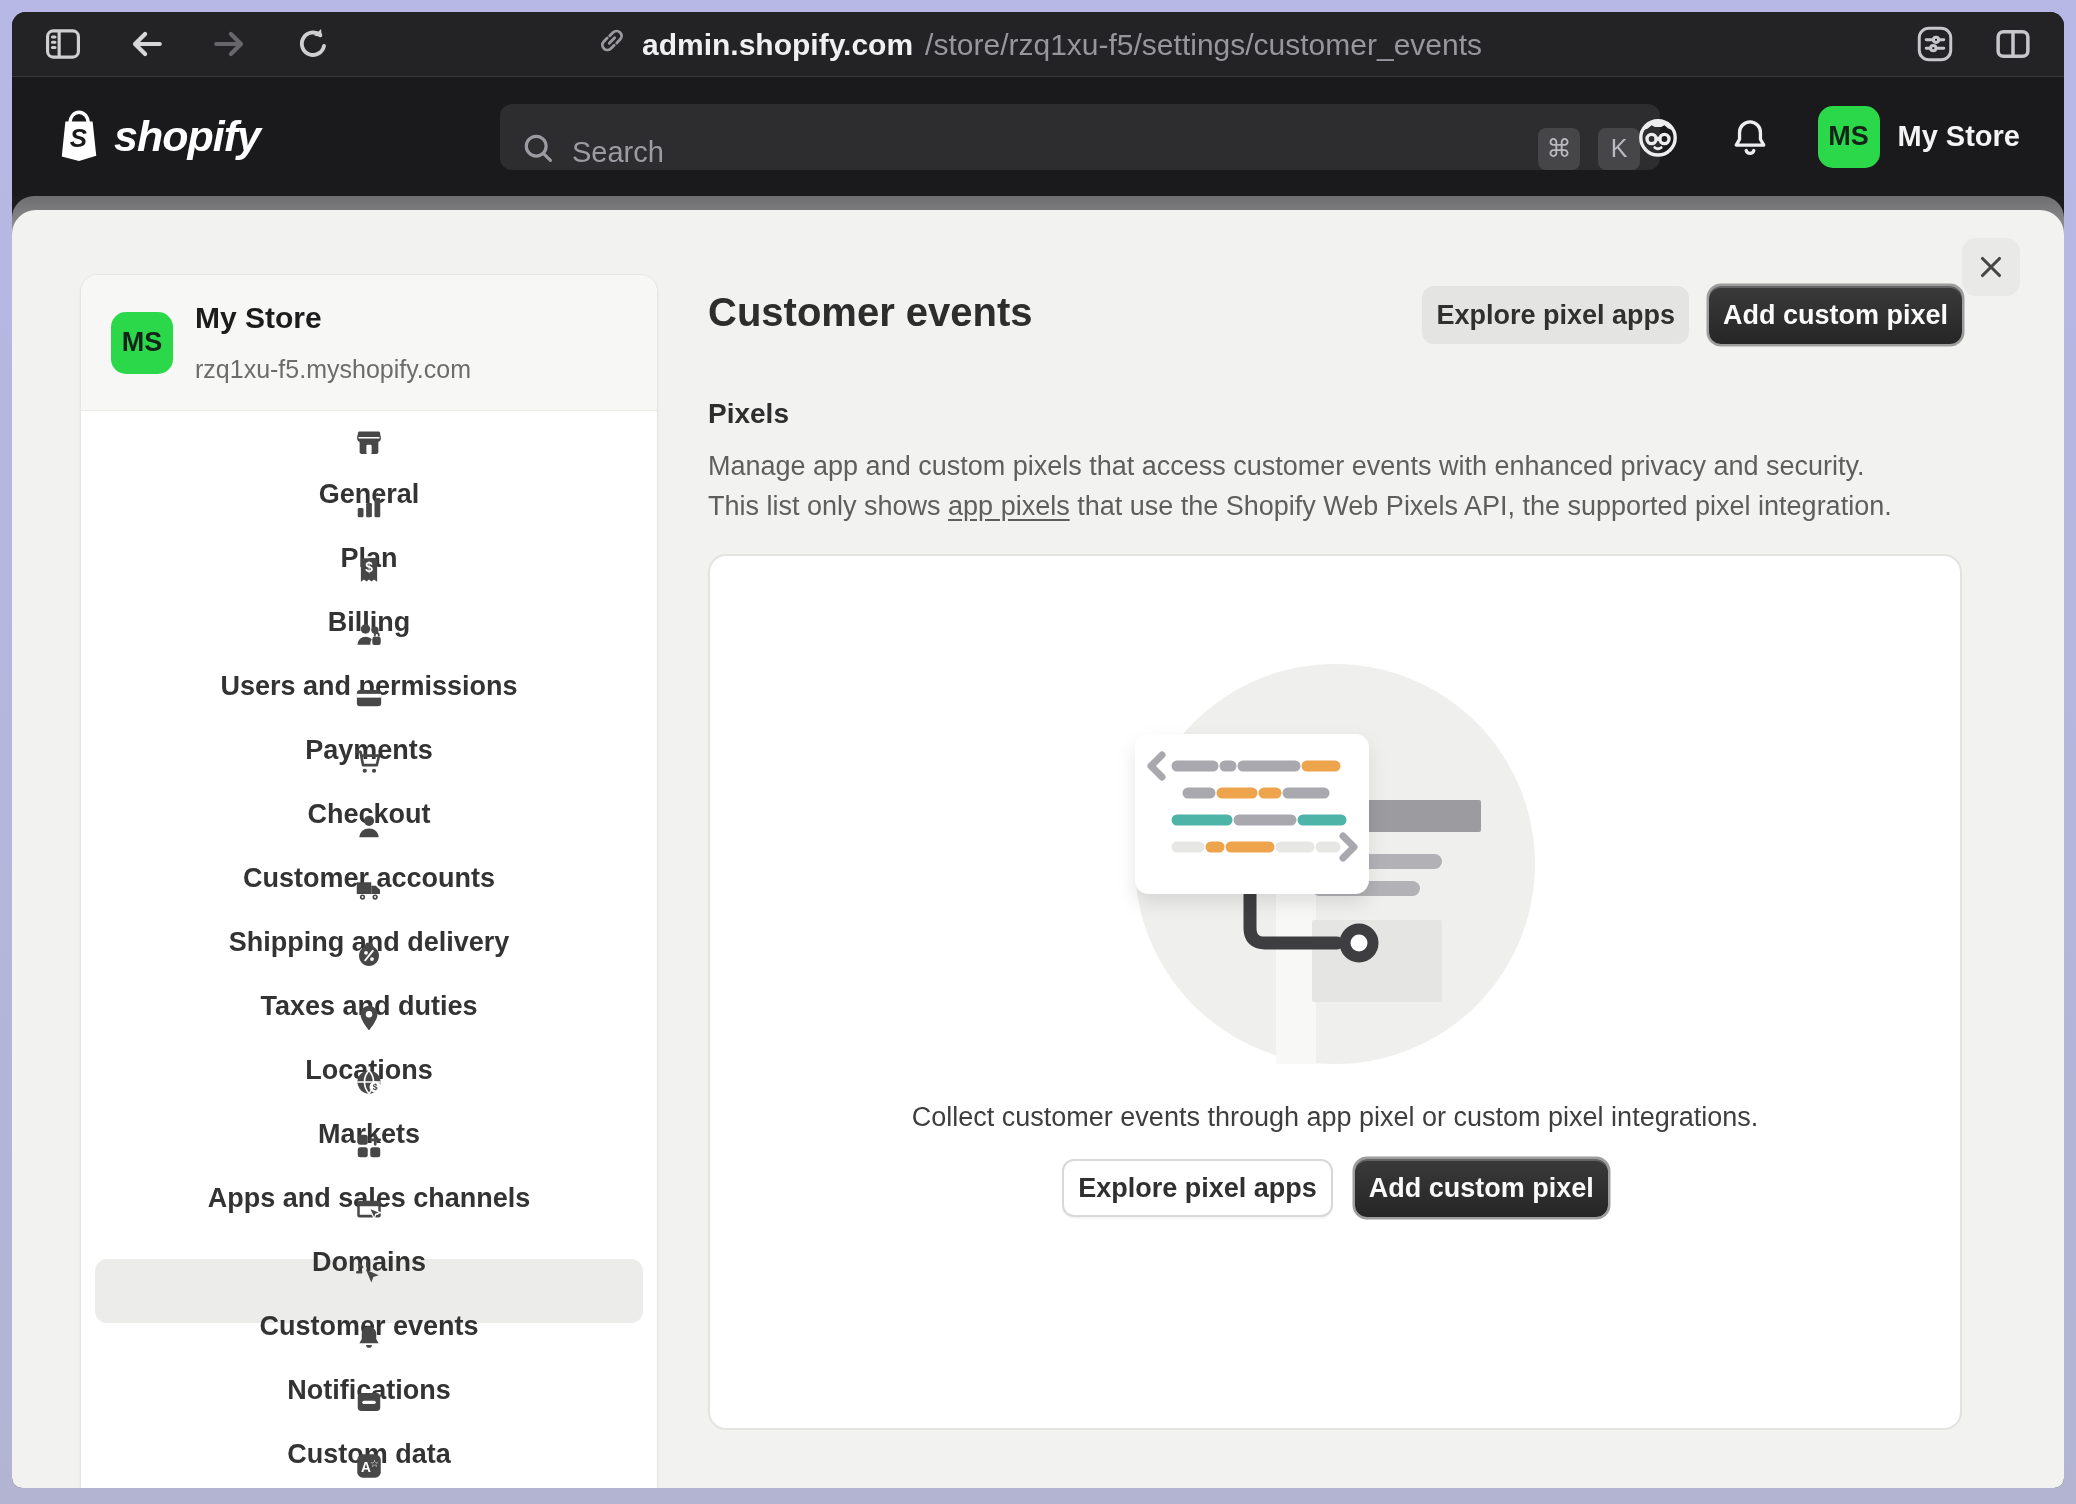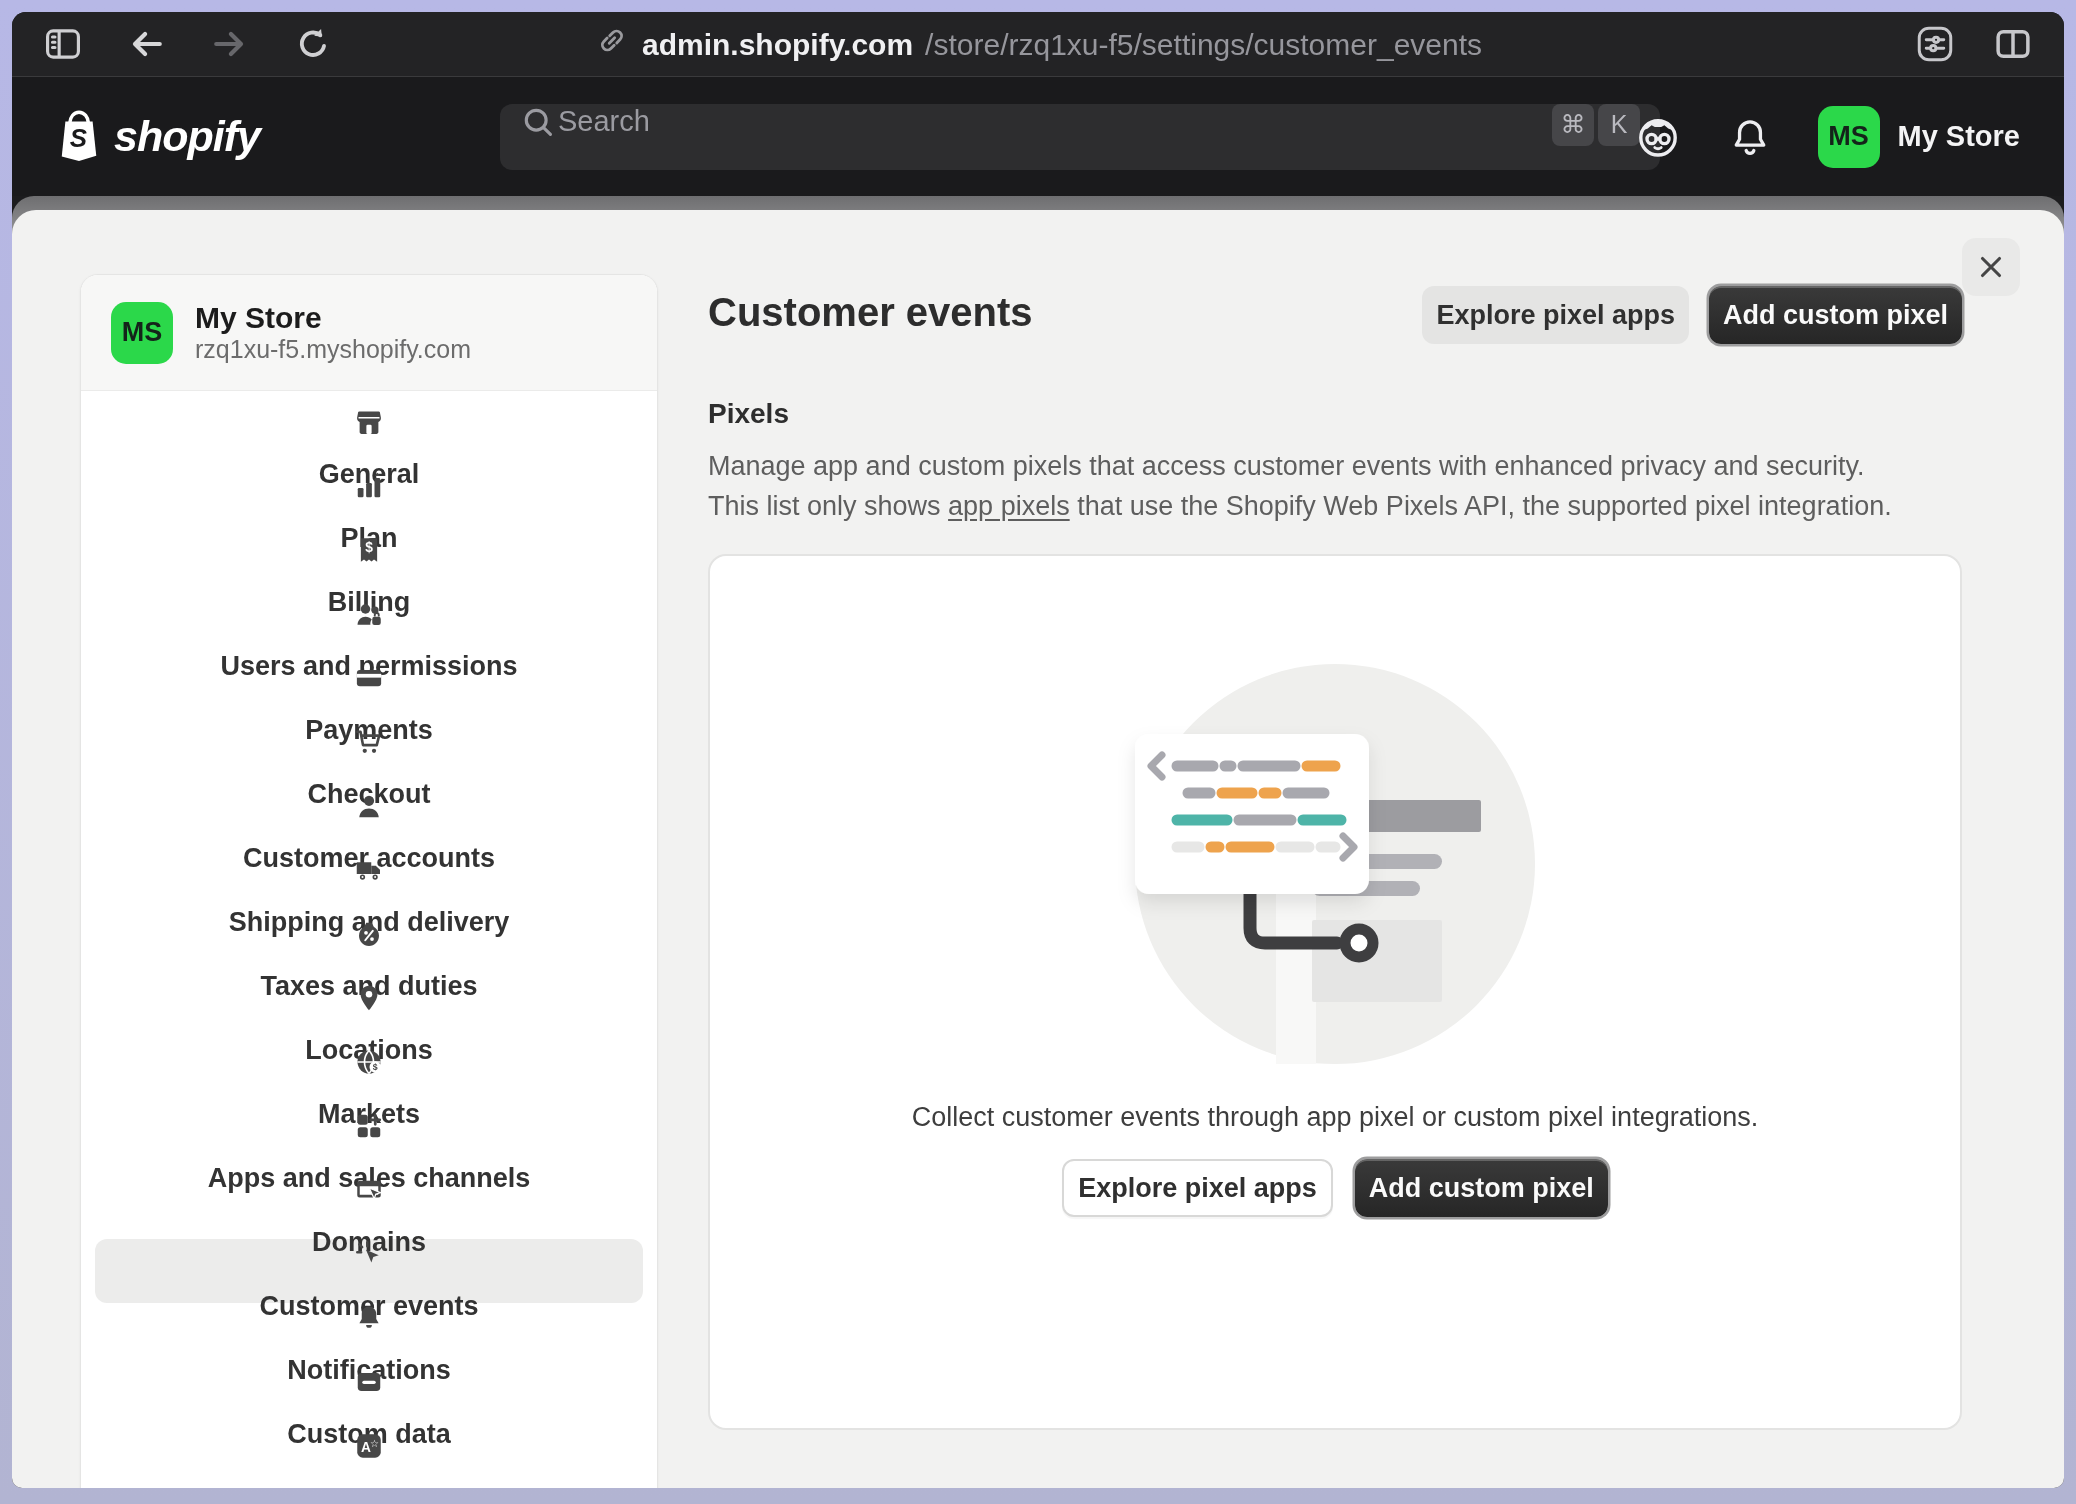--- a/index.html
+++ b/index.html
@@ -19,22 +19,22 @@
   .url-host{color:#f0f0f2;font-weight:700;}
   .url-path{color:#96969c;font-weight:500;}
   .chrome-right{margin-left:auto;display:flex;align-items:center;gap:36px;}
 
   
   .admin-header{height:120px;background:#1a1a1c;border-top:1px solid #3a3a3c;
     display:flex;align-items:center;padding:0 44px;position:relative;}
   .logo{display:flex;align-items:center;gap:12px;cursor:pointer;}
   .logo-word{color:#fff;font-size:43px;font-weight:700;letter-spacing:-1px;font-style:italic;}
   .searchbar{position:absolute;left:488px;width:1160px;top:50%;transform:translateY(-50%);
-    height:66px;background:#2d2d2f;border-radius:12px;display:flex;align-items:flex-start;
-    padding:0 20px;cursor:text;}
+    height:66px;background:#2d2d2f;border-radius:12px;display:flex;align-items:flex-end;
+    padding:0 20px;gap:14px;cursor:text;}
   .searchbar input{flex:1;background:transparent;border:none;outline:none;color:#e8e8ea;
     font-size:29px;font-family:inherit;}
   .searchbar input::placeholder{color:#9b9ba1;}
   .kbd{min-width:42px;height:42px;padding:0 8px;background:#464649;border-radius:8px;color:#b9b9bf;
     font-size:25px;display:grid;place-items:center;margin-left:4px;}
   .hdr-right{position:absolute;right:44px;display:flex;align-items:center;gap:46px;}
   .avatar-wrap{display:flex;align-items:center;gap:18px;cursor:pointer;}
   .avatar{width:62px;height:62px;border-radius:15px;background:#2bd84a;display:grid;place-items:center;
     font-weight:700;font-size:27px;color:#14231a;}
   .store-name{color:#f4f4f5;font-size:29px;font-weight:600;}
@@ -47,21 +47,21 @@
   .close-btn{position:absolute;top:28px;right:44px;width:58px;height:58px;border-radius:14px;
     background:#e9e9e8;display:grid;place-items:center;cursor:pointer;}
 
   
   .side-card{position:absolute;left:68px;top:64px;width:578px;bottom:-24px;background:#fff;
     border:1px solid #e5e5e4;border-radius:18px;overflow:hidden;box-shadow:0 1px 3px rgba(0,0,0,.05);}
   .store-head{padding:26px 30px;background:#f7f7f6;border-bottom:1px solid #ebebea;
     display:flex;align-items:center;gap:22px;}
   .store-head .avatar{width:62px;height:62px;}
   .sh-name{font-size:30px;font-weight:700;color:#1c1c1c;}
-  .sh-domain{font-size:25px;color:#6c6c6c;margin-top:0;}
+  .sh-domain{font-size:25px;color:#6c6c6c;margin-top:20px;}
   .menu{padding:16px 14px;}
   .menu-item{display:flex;align-items:center;gap:22px;height:64px;padding:0 18px;border-radius:12px;
     font-size:27px;font-weight:600;color:#333;cursor:pointer;flex-direction:column;}
   .menu-item.active{background:#ececeb;}
   .mi{width:30px;height:30px;color:#474747;flex:0 0 30px;}
 
   
   .content{position:absolute;left:696px;right:102px;top:76px;}
   .content-header{display:flex;justify-content:space-between;align-items:flex-start;}
   .page-title{margin:0;font-size:40px;font-weight:700;color:#2d2d2d;padding-top:4px;}

